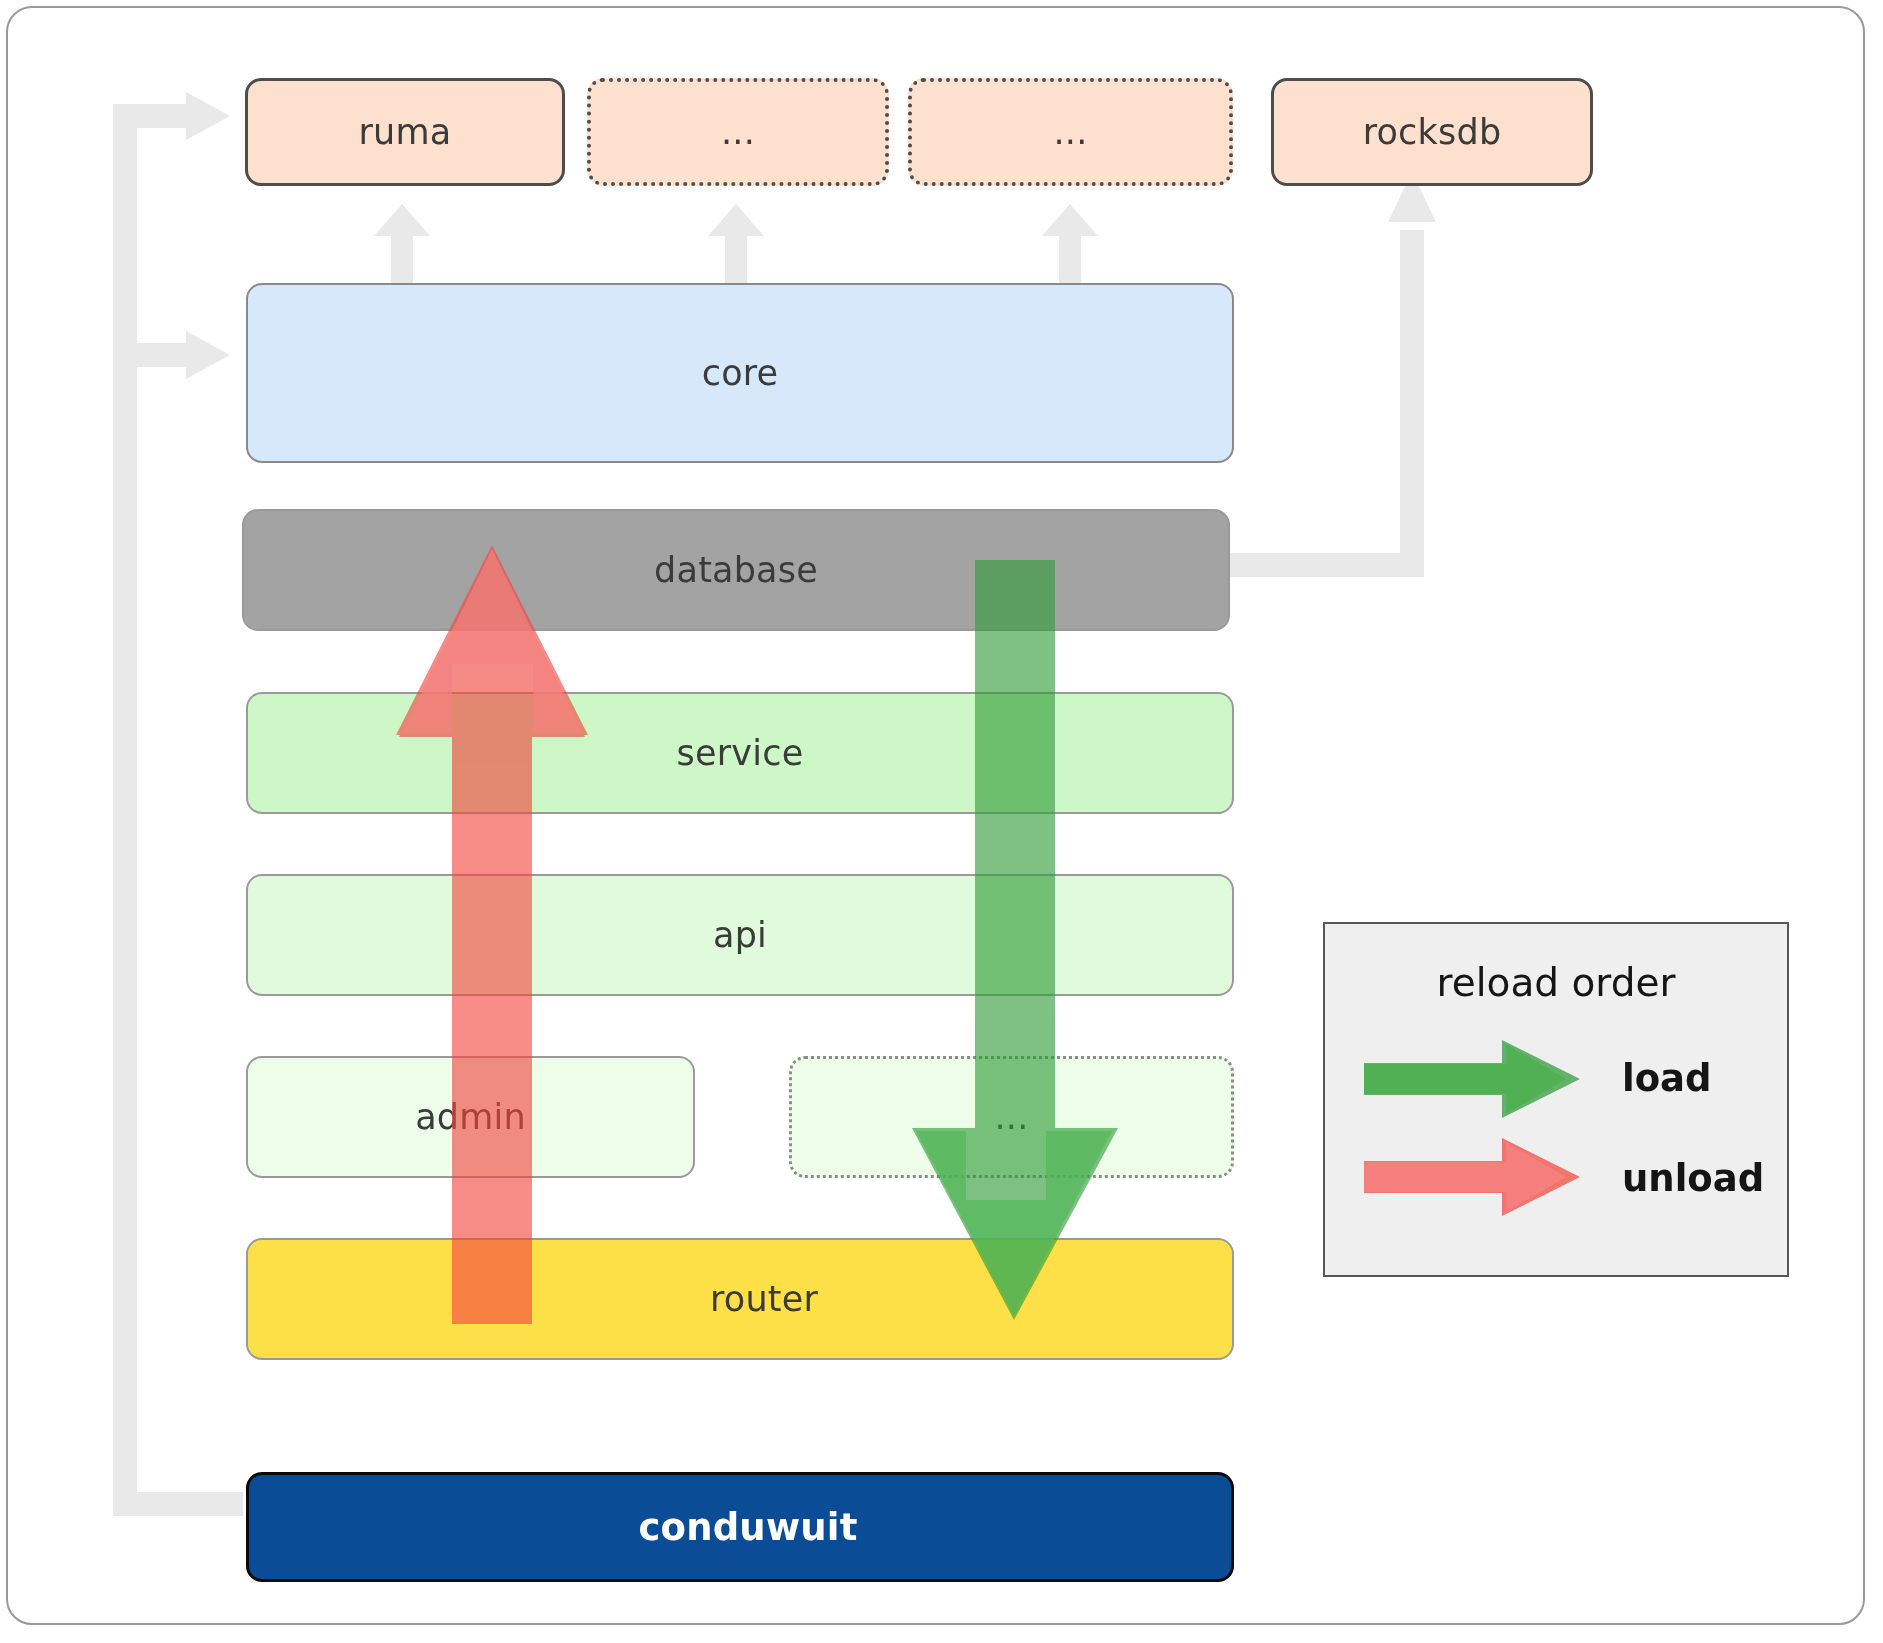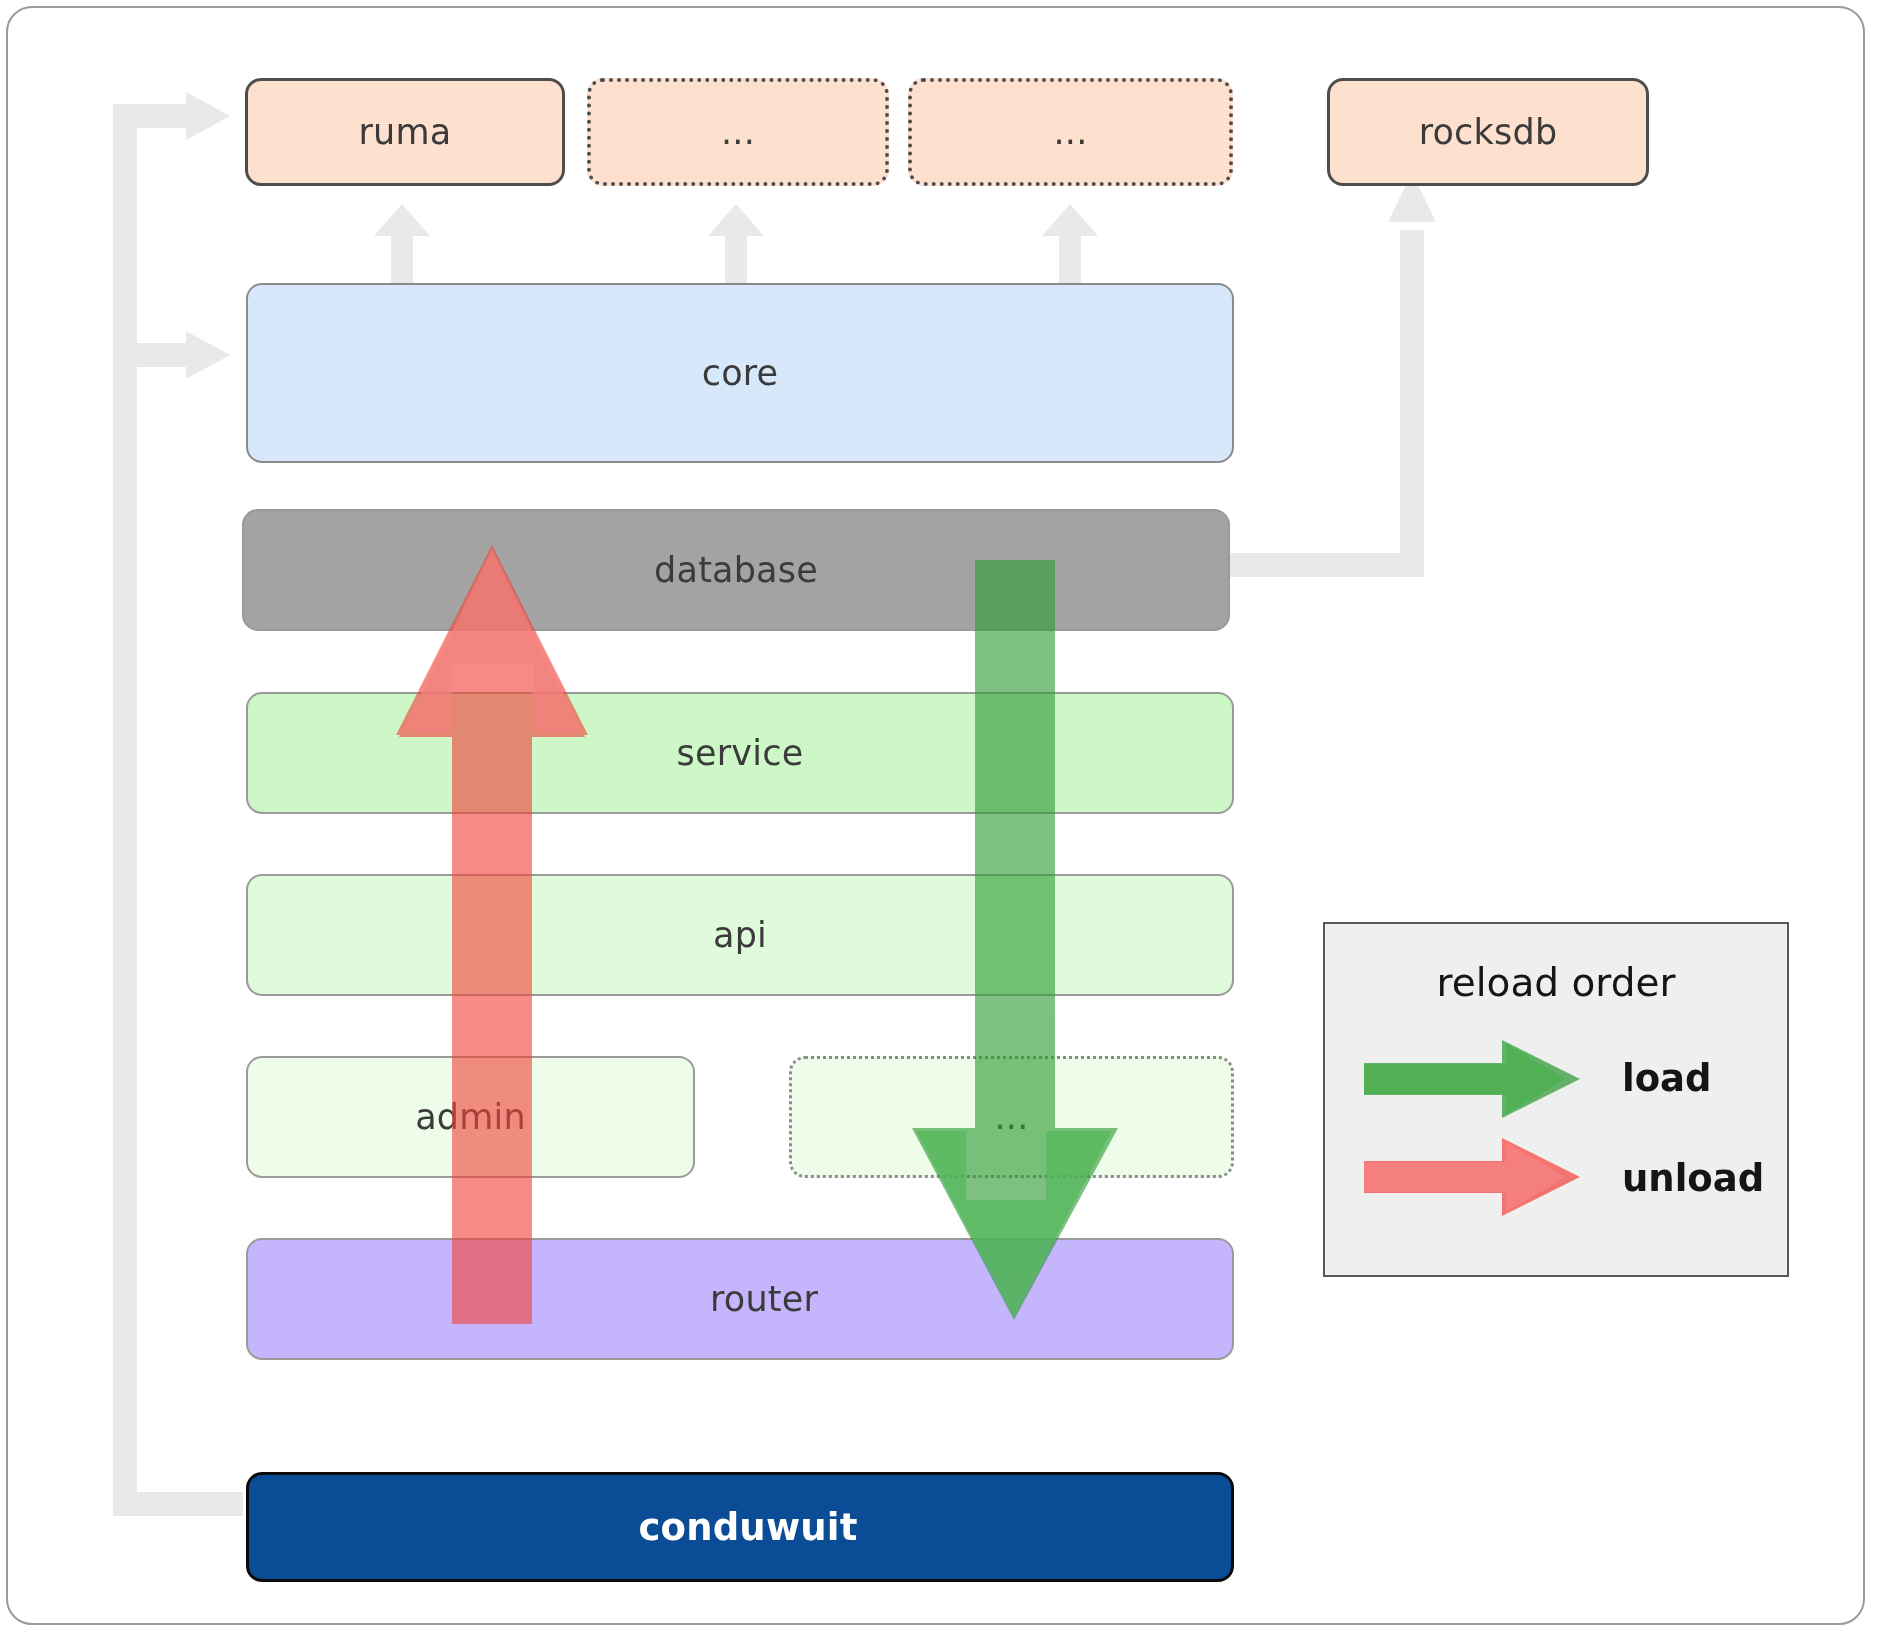--- a/index.html
+++ b/index.html
@@ -121,21 +121,21 @@
 
   <div class="node dep" style="left:245px;top:78px;width:320px;">
     <span class="txt">ruma</span>
   </div>
   <div class="node dep dotted" style="left:587px;top:78px;width:302px;">
     <span class="txt">...</span>
   </div>
   <div class="node dep dotted" style="left:908px;top:78px;width:325px;">
     <span class="txt">...</span>
   </div>
-  <div class="node dep" style="left:1327px;top:78px;width:322px;justify-content:center;">
+  <div class="node dep" style="left:1271px;top:78px;width:322px;justify-content:center;">
     <span class="txt">rocksdb</span>
   </div>
 
   <div class="node core" style="left:246px;top:283px;width:988px;height:180px;">
     <span class="txt">core</span>
   </div>
 
   <div class="node lyr" style="left:242px;top:509px;width:988px;height:122px;background:#a3a3a3;">
     <span class="txt">database</span>
   </div>
@@ -144,21 +144,21 @@
   </div>
   <div class="node lyr" style="left:246px;top:874px;width:988px;height:122px;background:#e0fbdb;">
     <span class="txt">api</span>
   </div>
   <div class="node lyr" style="left:246px;top:1056px;width:449px;height:122px;background:#edfdea;">
     <span class="txt">admin</span>
   </div>
   <div class="node lyr dotted" style="left:789px;top:1056px;width:445px;height:122px;background:#edfdea;">
     <span class="txt">...</span>
   </div>
-  <div class="node lyr" style="left:246px;top:1238px;width:988px;height:122px;background:#c4b5fd;padding-left:48px;">
+  <div class="node lyr" style="left:246px;top:1238px;width:988px;height:122px;background:#fde047;padding-left:48px;">
     <span class="txt">router</span>
   </div>
 
   <div class="node root" style="left:246px;top:1472px;width:988px;height:110px;padding-left:16px;">
     <span class="txt">conduwuit</span>
   </div>
 
   <svg class="layer" viewBox="0 0 1883 1643">
 
     <g opacity="0.62">

